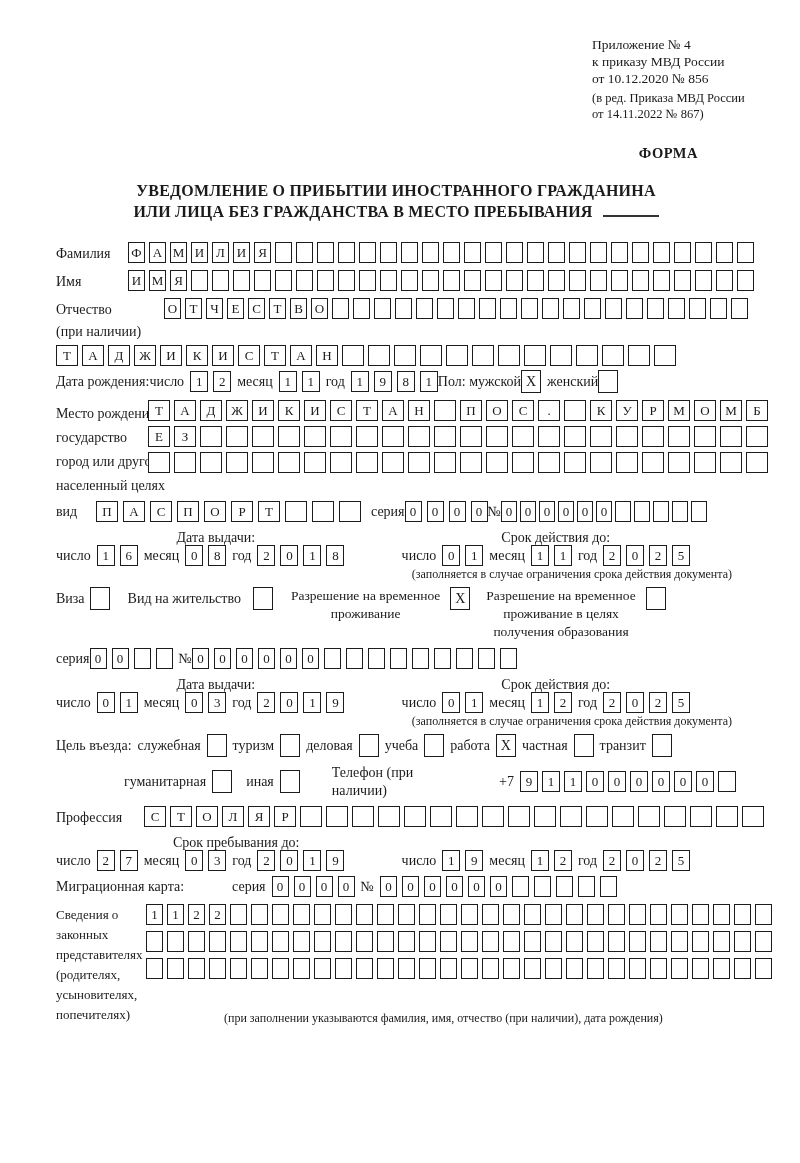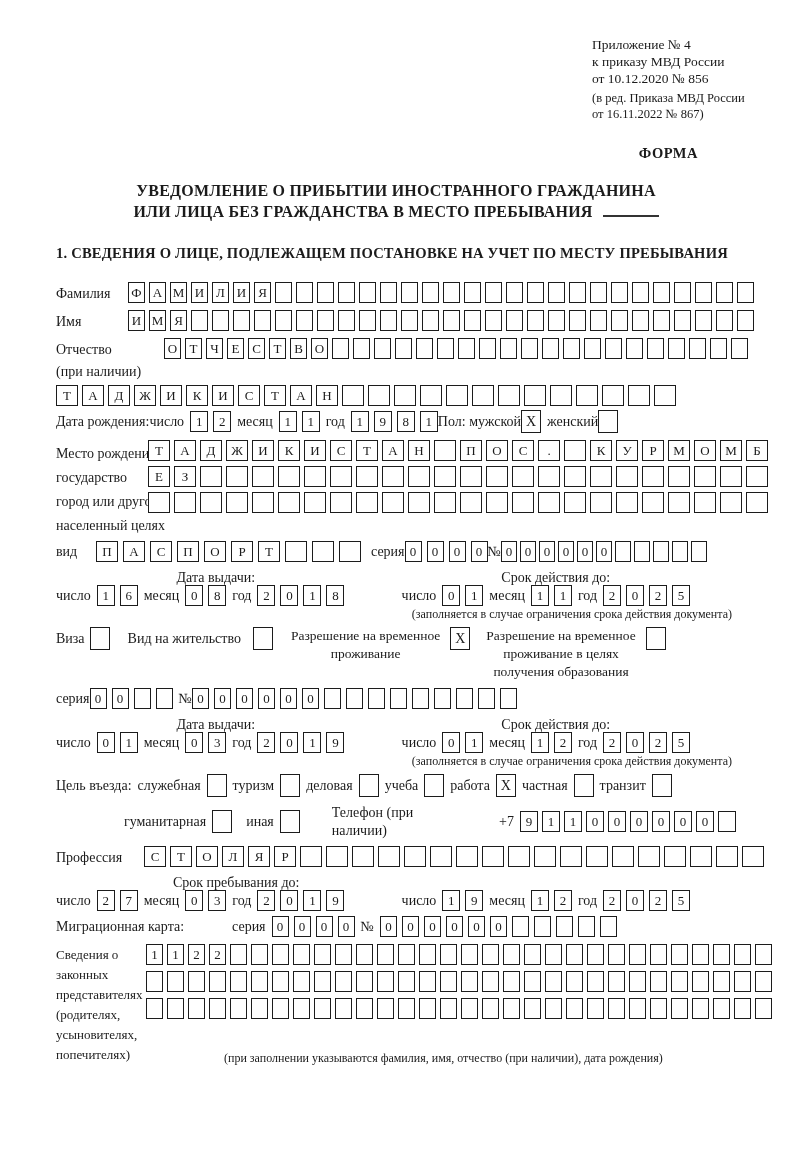--- a/index.html
+++ b/index.html
@@ -36,31 +36,30 @@
 
 <div class="page">
 
   <div class="appendix mlines">
       <div>Приложение № 4</div>
       <div>к приказу МВД России</div>
       <div>от 10.12.2020 № 856</div>
     </div>
   <div class="amendment mlines">
       <div>(в ред. Приказа МВД России</div>
-      <div>от 16.11.2022 № 867)</div>
+      <div>от 14.11.2022 № 867)</div>
     </div>
 
   <div class="form-label">ФОРМА</div>
 
   <div class="title">
     <div>УВЕДОМЛЕНИЕ О ПРИБЫТИИ ИНОСТРАННОГО ГРАЖДАНИНА</div>
     <div><span>ИЛИ ЛИЦА БЕЗ ГРАЖДАНСТВА В МЕСТО ПРЕБЫВАНИЯ</span><span class="title-underline"></span></div>
   </div>
 
-  <div class="section-title">1. СВЕДЕНИЯ О ЛИЦЕ, ПОДЛЕЖАЩЕМ ПОСТАНОВКЕ НА УЧЕТ ПО МЕСТУ ПРЕБЫВАНИЯ</div>
 
   <div class="fields">
 
     <div class="row">
       <div class="lblcol" style="width:72px;">Фамилия</div>
       <div class="boxrow">
           <span class="cell">Ф</span>
           <span class="cell">А</span>
           <span class="cell">М</span>
           <span class="cell">И</span>

